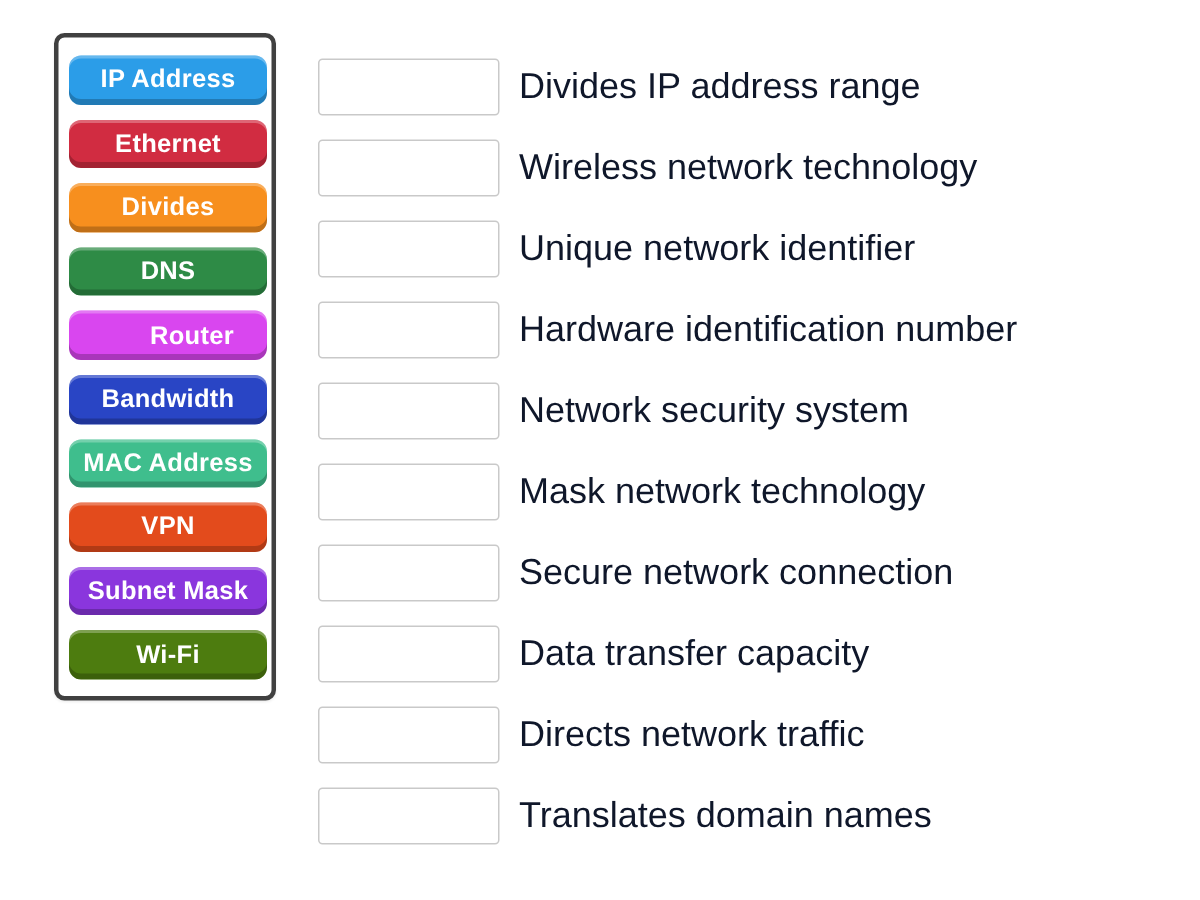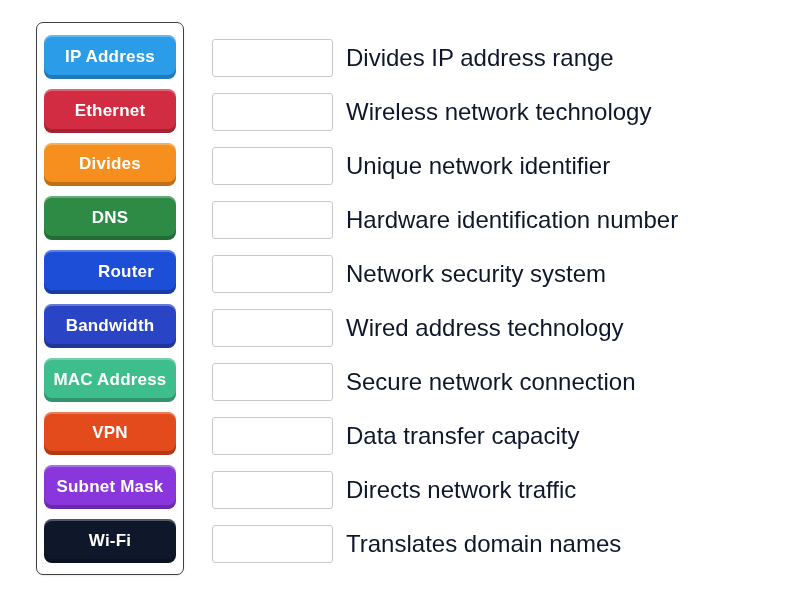--- a/index.html
+++ b/index.html
@@ -12,24 +12,24 @@
     overflow: hidden;
   }
   .stage { position: relative; width: 800px; height: 600px; }
 
   
   .terms-panel {
     position: absolute;
     left: 36px;
     top: 22px;
     width: 148px;
-    height: 553px;
+    height: 445px;
     box-sizing: border-box;
     background: #ffffff;
-    border: 1px solid #404040;
+    border: 3px solid #404040;
     border-radius: 7px;
     box-shadow: 0 1px 2px rgba(0,0,0,0.08);
     padding: 12px 7px 11px 7px;
     display: flex;
     flex-direction: column;
     gap: 10px;
   }
   .term-tile {
     width: 132px;
     height: 44px;
@@ -82,26 +82,26 @@
 </head>
 <body>
 
 <div class="stage">
 
   <div class="terms-panel">
     <div class="term-tile" style="background: rgb(43, 157, 232);">IP Address</div>
     <div class="term-tile" style="background: rgb(209, 44, 65);">Ethernet</div>
     <div class="term-tile" style="background: rgb(247, 143, 30);">Divides</div>
     <div class="term-tile" style="background: rgb(46, 139, 70);">DNS</div>
-    <div class="term-tile" style="background: #1d4ed8; padding-left: 32px;">Router</div>
+    <div class="term-tile" style="background: #d946ef; padding-left: 32px;">Router</div>
     <div class="term-tile" style="background: rgb(41, 69, 197);">Bandwidth</div>
     <div class="term-tile" style="background: rgb(63, 190, 141);">MAC Address</div>
     <div class="term-tile" style="background: rgb(227, 75, 28);">VPN</div>
     <div class="term-tile" style="background: rgb(138, 54, 221);">Subnet Mask</div>
-    <div class="term-tile" style="background: #0f172a;">Wi-Fi</div>
+    <div class="term-tile" style="background: #4d7c0f;">Wi-Fi</div>
   </div>
 
   <div class="match-list">
     <div class="match-row">
       <div class="drop-zone"></div>
       <div class="definition">Divides IP address range</div>
     </div>
     <div class="match-row">
       <div class="drop-zone"></div>
       <div class="definition">Wireless network technology</div>
@@ -113,21 +113,21 @@
     <div class="match-row">
       <div class="drop-zone"></div>
       <div class="definition">Hardware identification number</div>
     </div>
     <div class="match-row">
       <div class="drop-zone"></div>
       <div class="definition">Network security system</div>
     </div>
     <div class="match-row">
       <div class="drop-zone"></div>
-      <div class="definition">Wired address technology</div>
+      <div class="definition">Mask network technology</div>
     </div>
     <div class="match-row">
       <div class="drop-zone"></div>
       <div class="definition">Secure network connection</div>
     </div>
     <div class="match-row">
       <div class="drop-zone"></div>
       <div class="definition">Data transfer capacity</div>
     </div>
     <div class="match-row">

